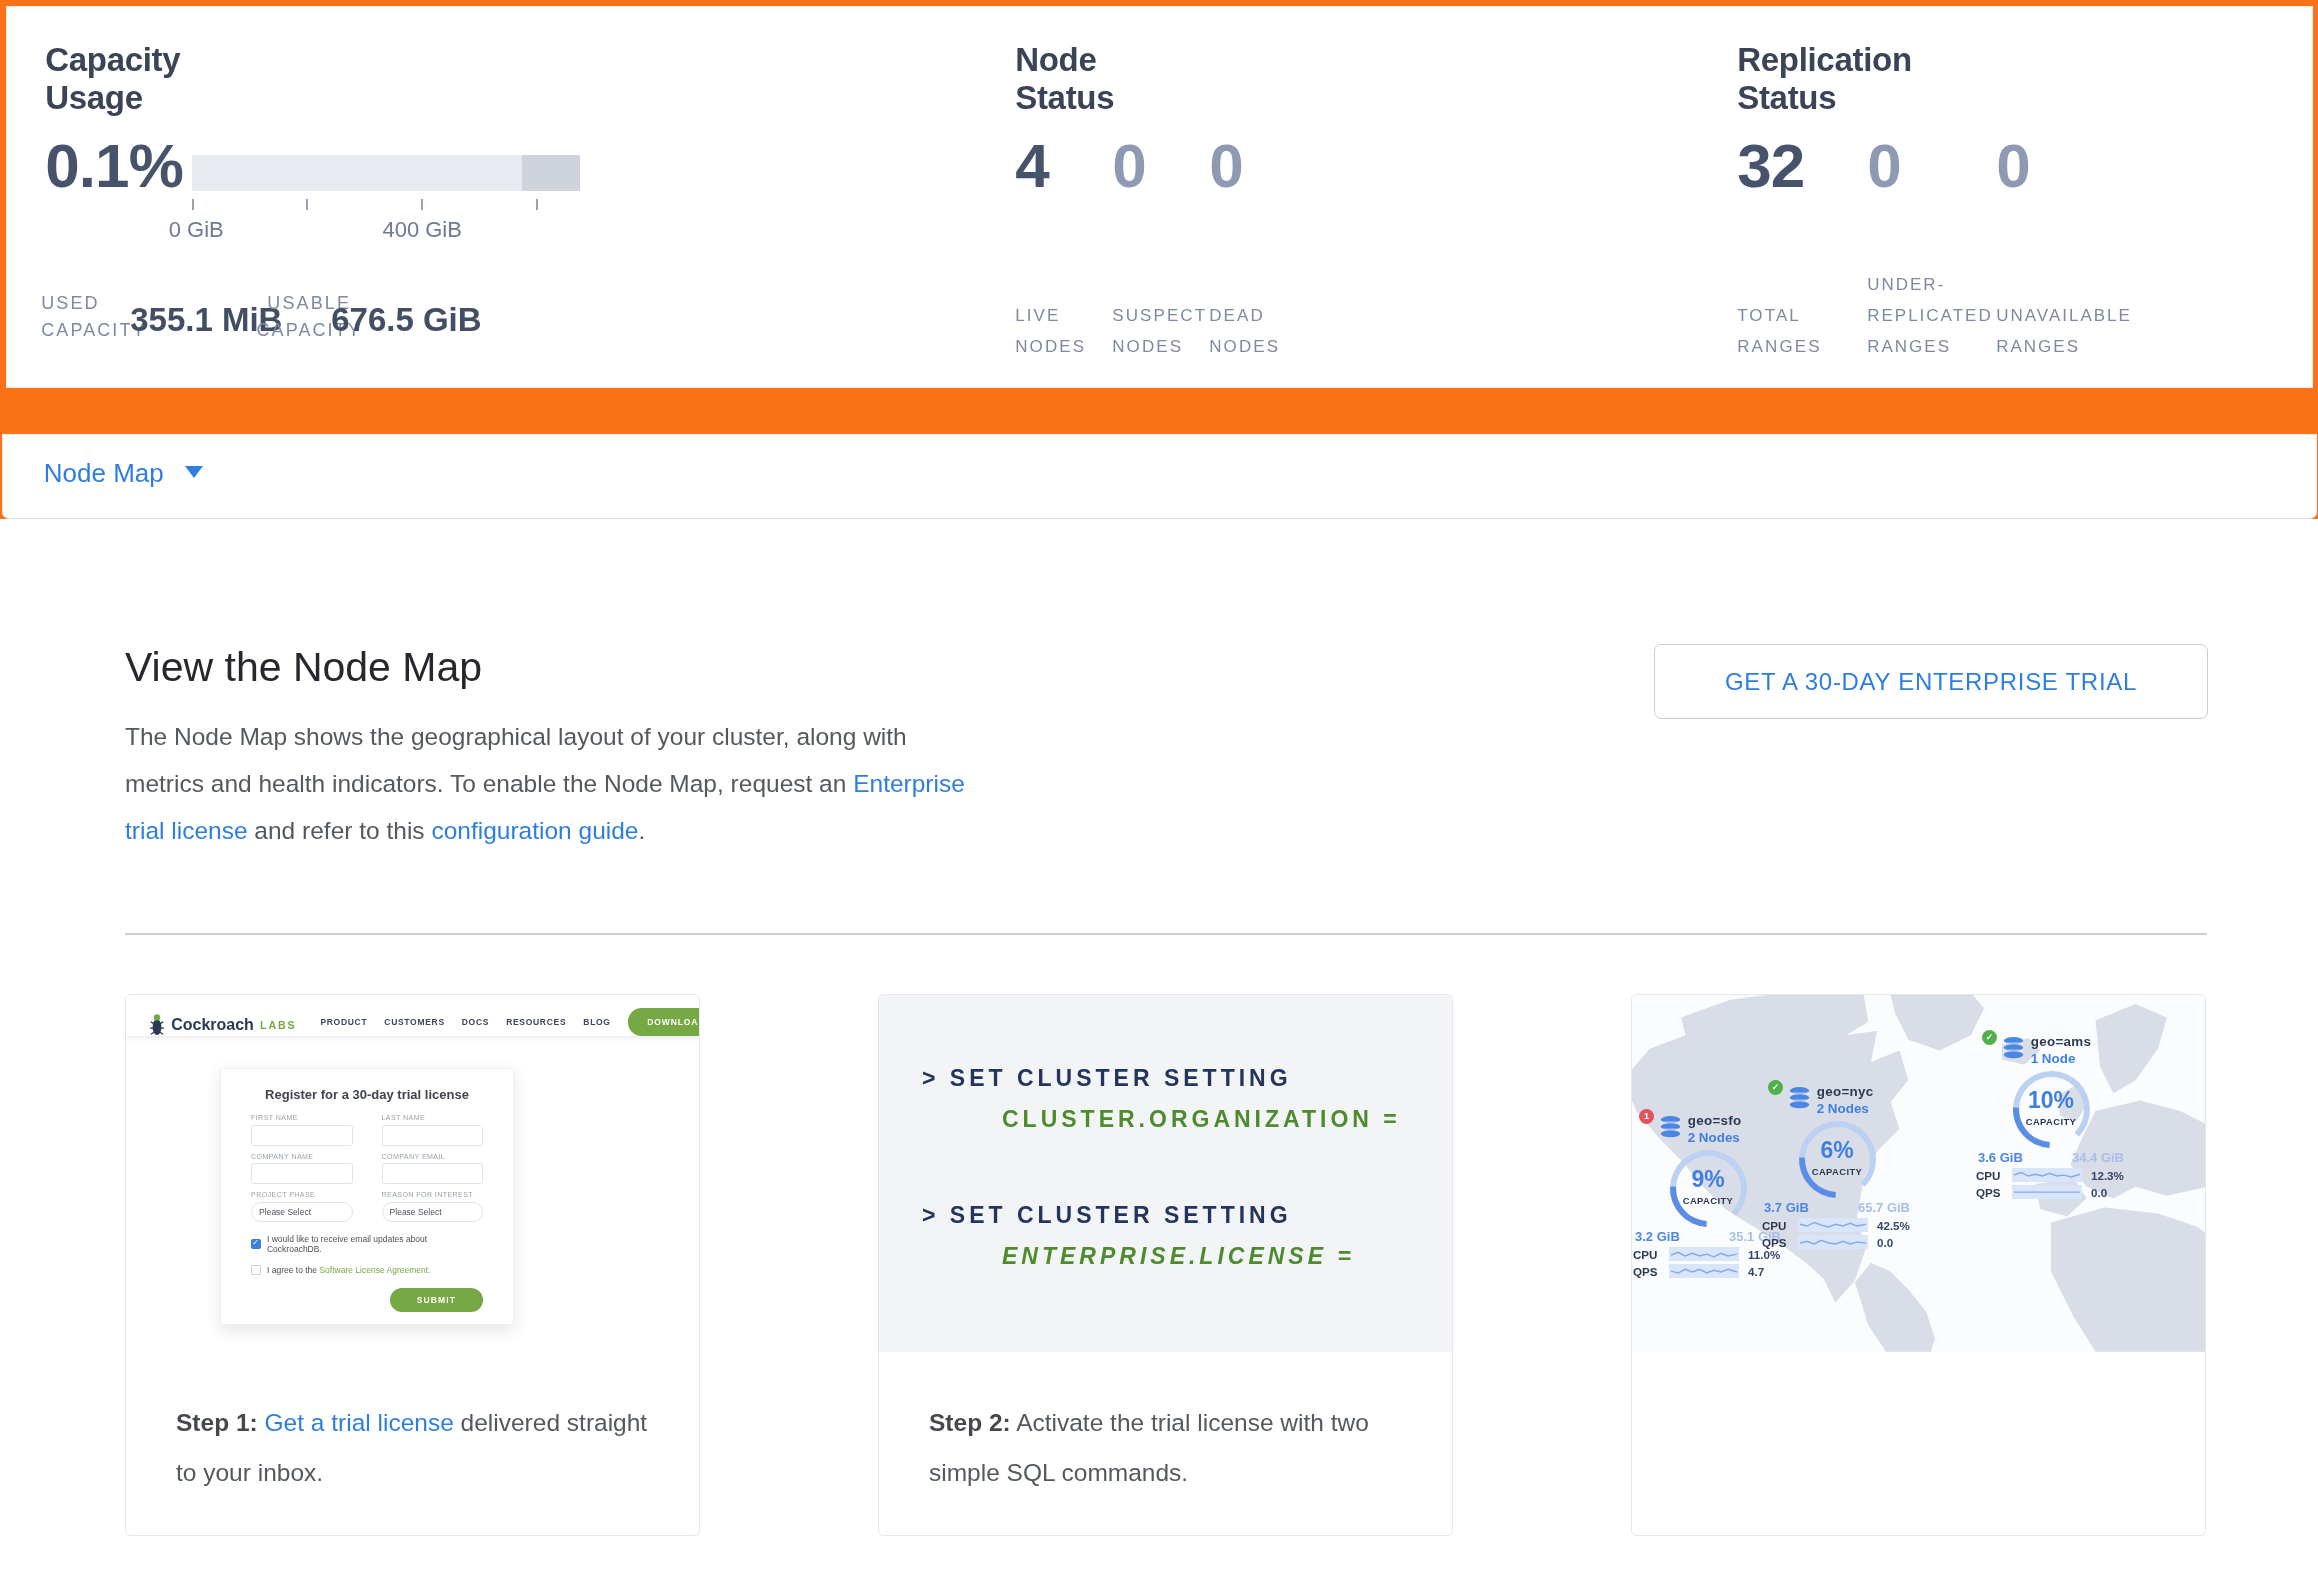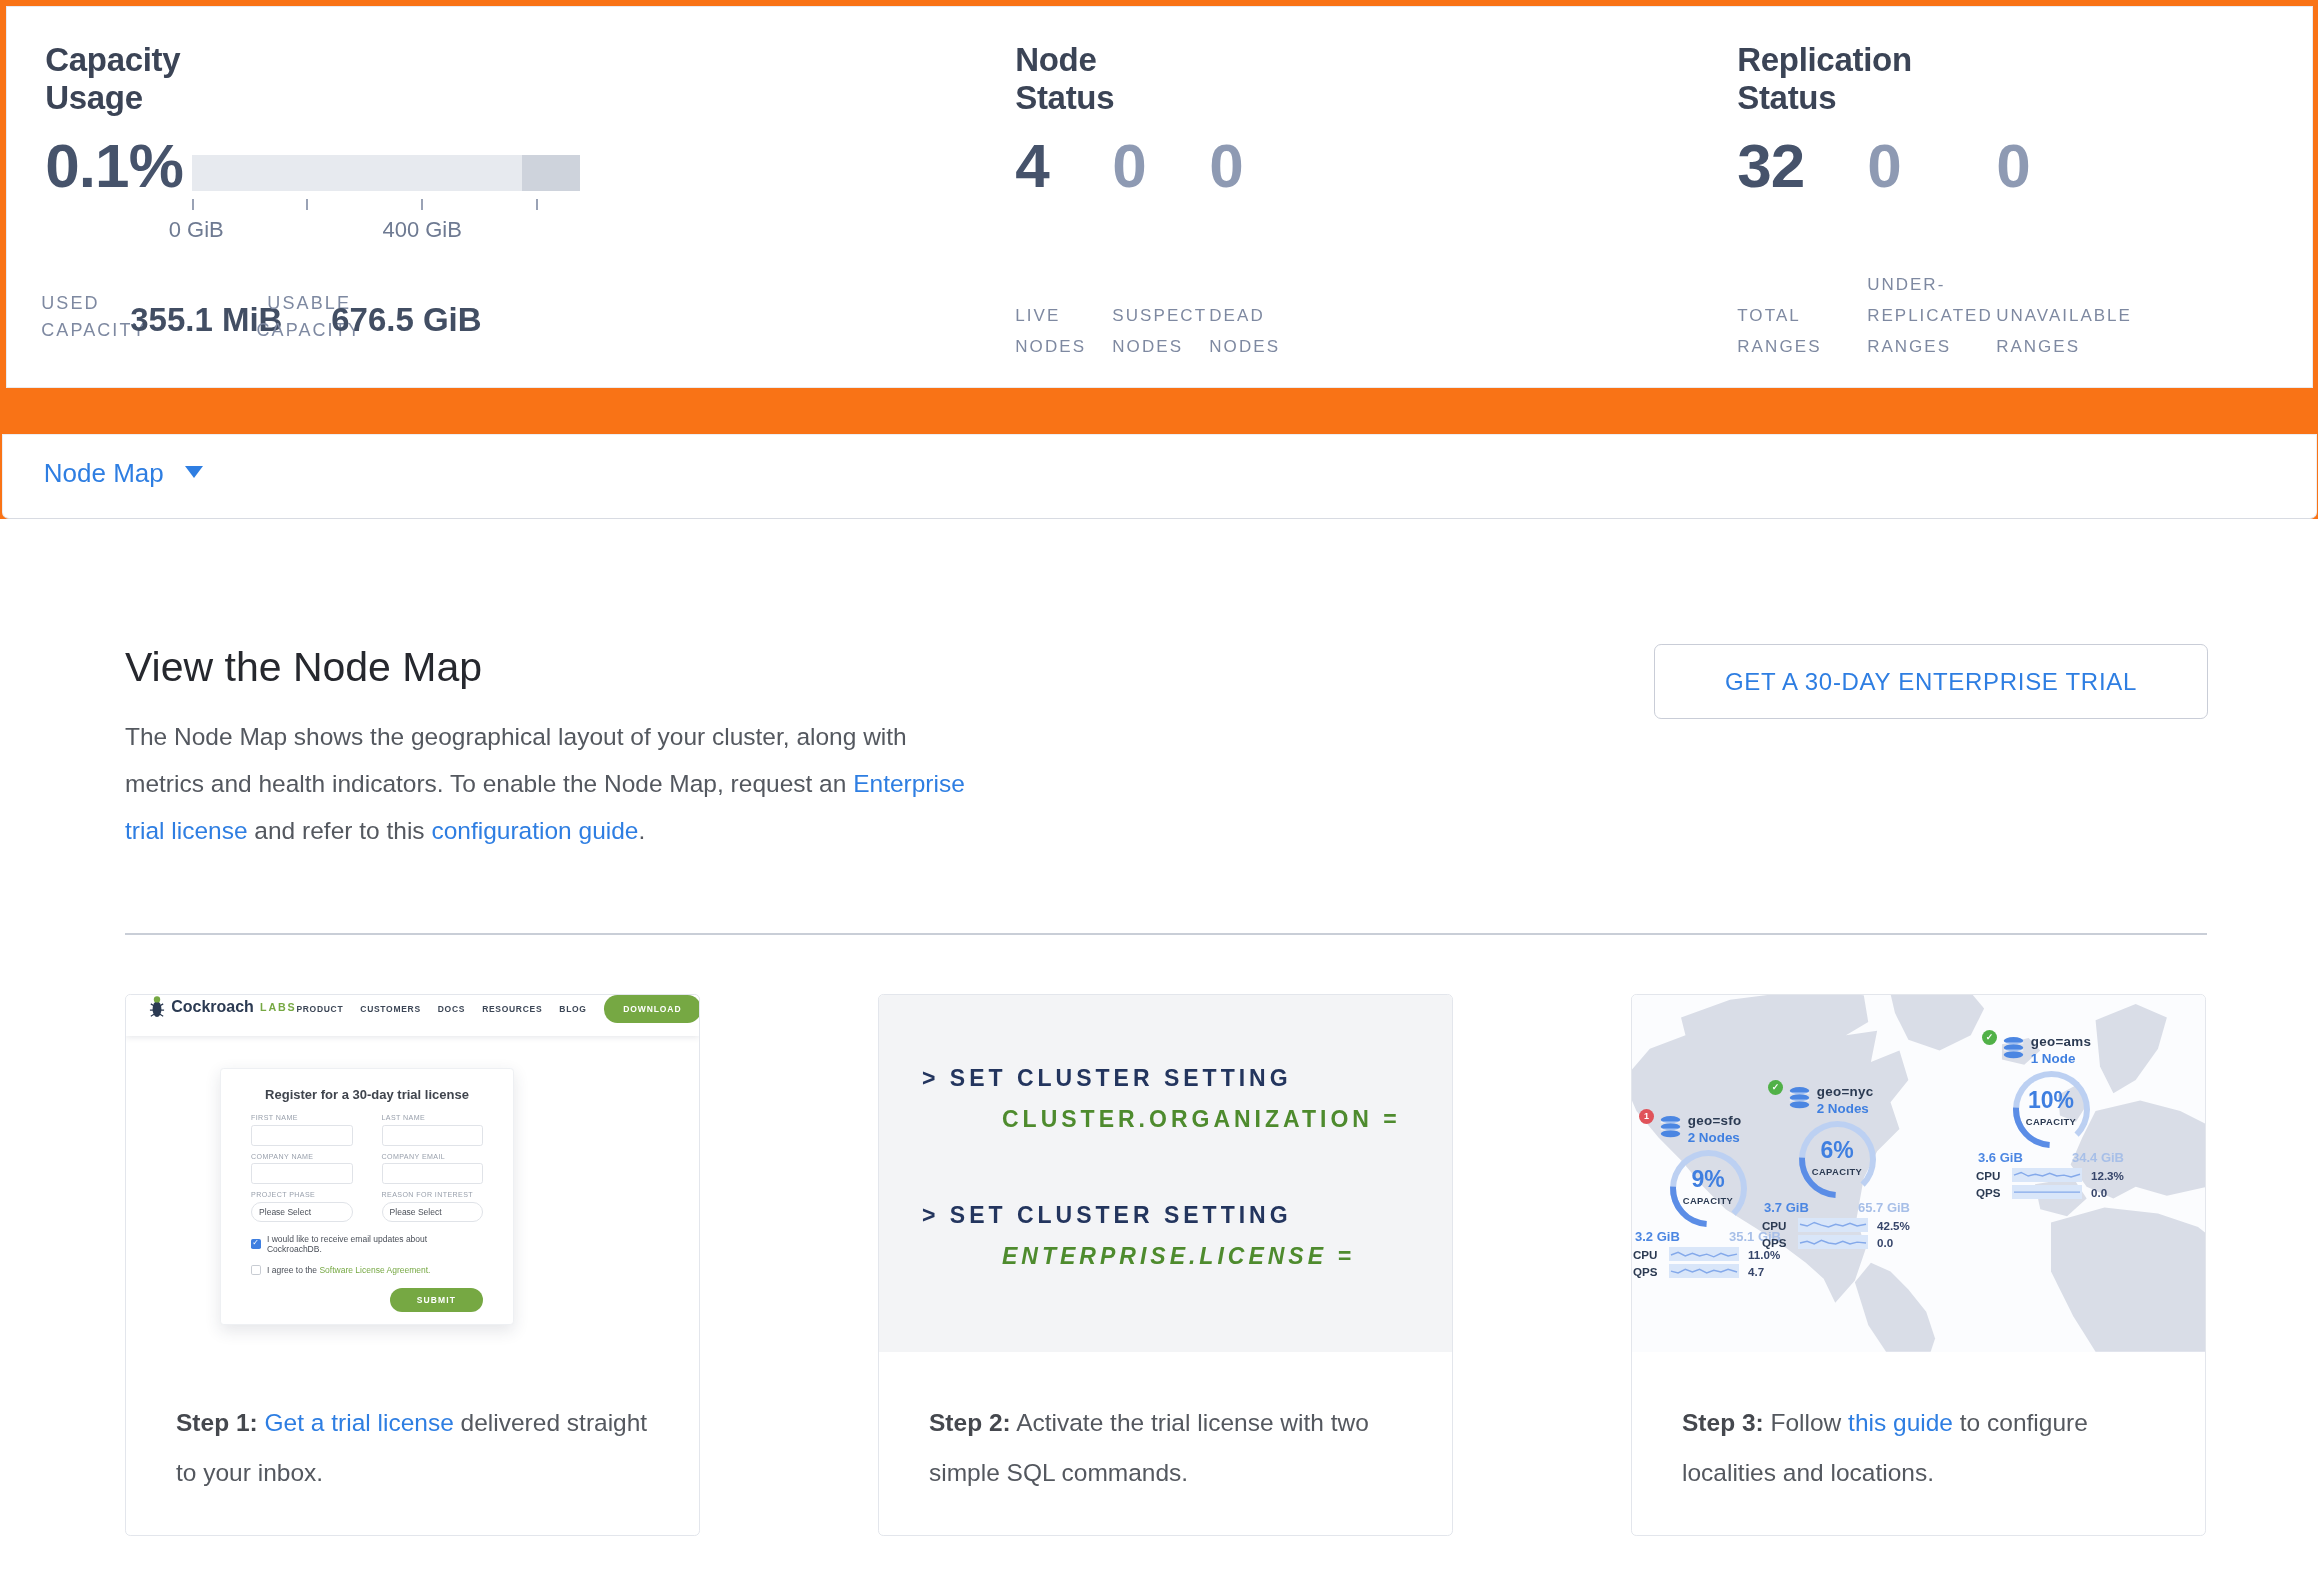--- a/index.html
+++ b/index.html
@@ -47,21 +47,21 @@
   .divider { position:absolute; left:125px; top:414px; width:2082px; height:1.8px; background:#c9ced7; }
 
   .card { position:absolute; top:475px; width:575px; height:542px; background:#fff;
           border:1.8px solid #e3e6ec; border-radius:5.3px; overflow:hidden; }
   .card-media { position:relative; width:100%; height:357px; overflow:hidden; }
   .card-caption { padding:46px 50px 0 50px; font-size:24.5px; line-height:50px; color:#54585f; }
   .card-caption b { color:#45484e; }
 
   
   .mini-header { position:absolute; left:0; top:0; right:0; height:41px; background:#fff;
-                 box-shadow:0 1.8px 6.2px rgba(40,50,70,.12); display:flex; align-items:flex-start; padding:0 23px; }
+                 box-shadow:0 1.8px 6.2px rgba(40,50,70,.12); display:flex; align-items:flex-end; padding:0 23px;gap:24px; }
   .mini-logo { display:flex; align-items:center; gap:6.2px; }
   .mini-logo-name { font-size:16px; font-weight:700; color:#2b3a52; }
   .mini-logo-suffix { font-size:10.7px; font-weight:700; color:#76a843; letter-spacing:1.8px; }
   .mini-nav { margin-left:auto; display:flex; align-items:center; gap:17px; }
   .mini-nav-item { font-size:8.5px; font-weight:700; color:#3c4656; letter-spacing:0.7px; }
   .mini-download { background:#76a843; color:#fff; font-size:8.5px; font-weight:700; letter-spacing:0.9px;
                    border-radius:13.4px; padding:9px 19.6px; }
   .mini-form { position:absolute; left:94px; top:73px; width:294px; height:257px; background:#fff;
                border:0.9px solid #eef0f3; border-radius:3.6px; box-shadow:0 5.3px 16px rgba(40,50,70,.12);
                padding:18px 30px; }
@@ -391,17 +391,16 @@
           </div>
           <div class="m-row">
             <span class="m-label">QPS</span>
             <span class="spark"><svg width="70" height="13.4" viewBox="0 0 78 15">
                   <polyline points="2,8 26,8 50,8 76,8" fill="none" stroke="#84a9ea" stroke-width="1.6"></polyline>
                 </svg></span>
             <span class="m-val">0.0</span>
           </div>
         </div>
       </div>
-      <div class="card-caption"><b>Step 3:</b><span> Follow </span><a class="link">this guide</a><span> to configure localities and locations.</span></div>
     </div>
   </main>
 </div>
 
 
 </body></html>

